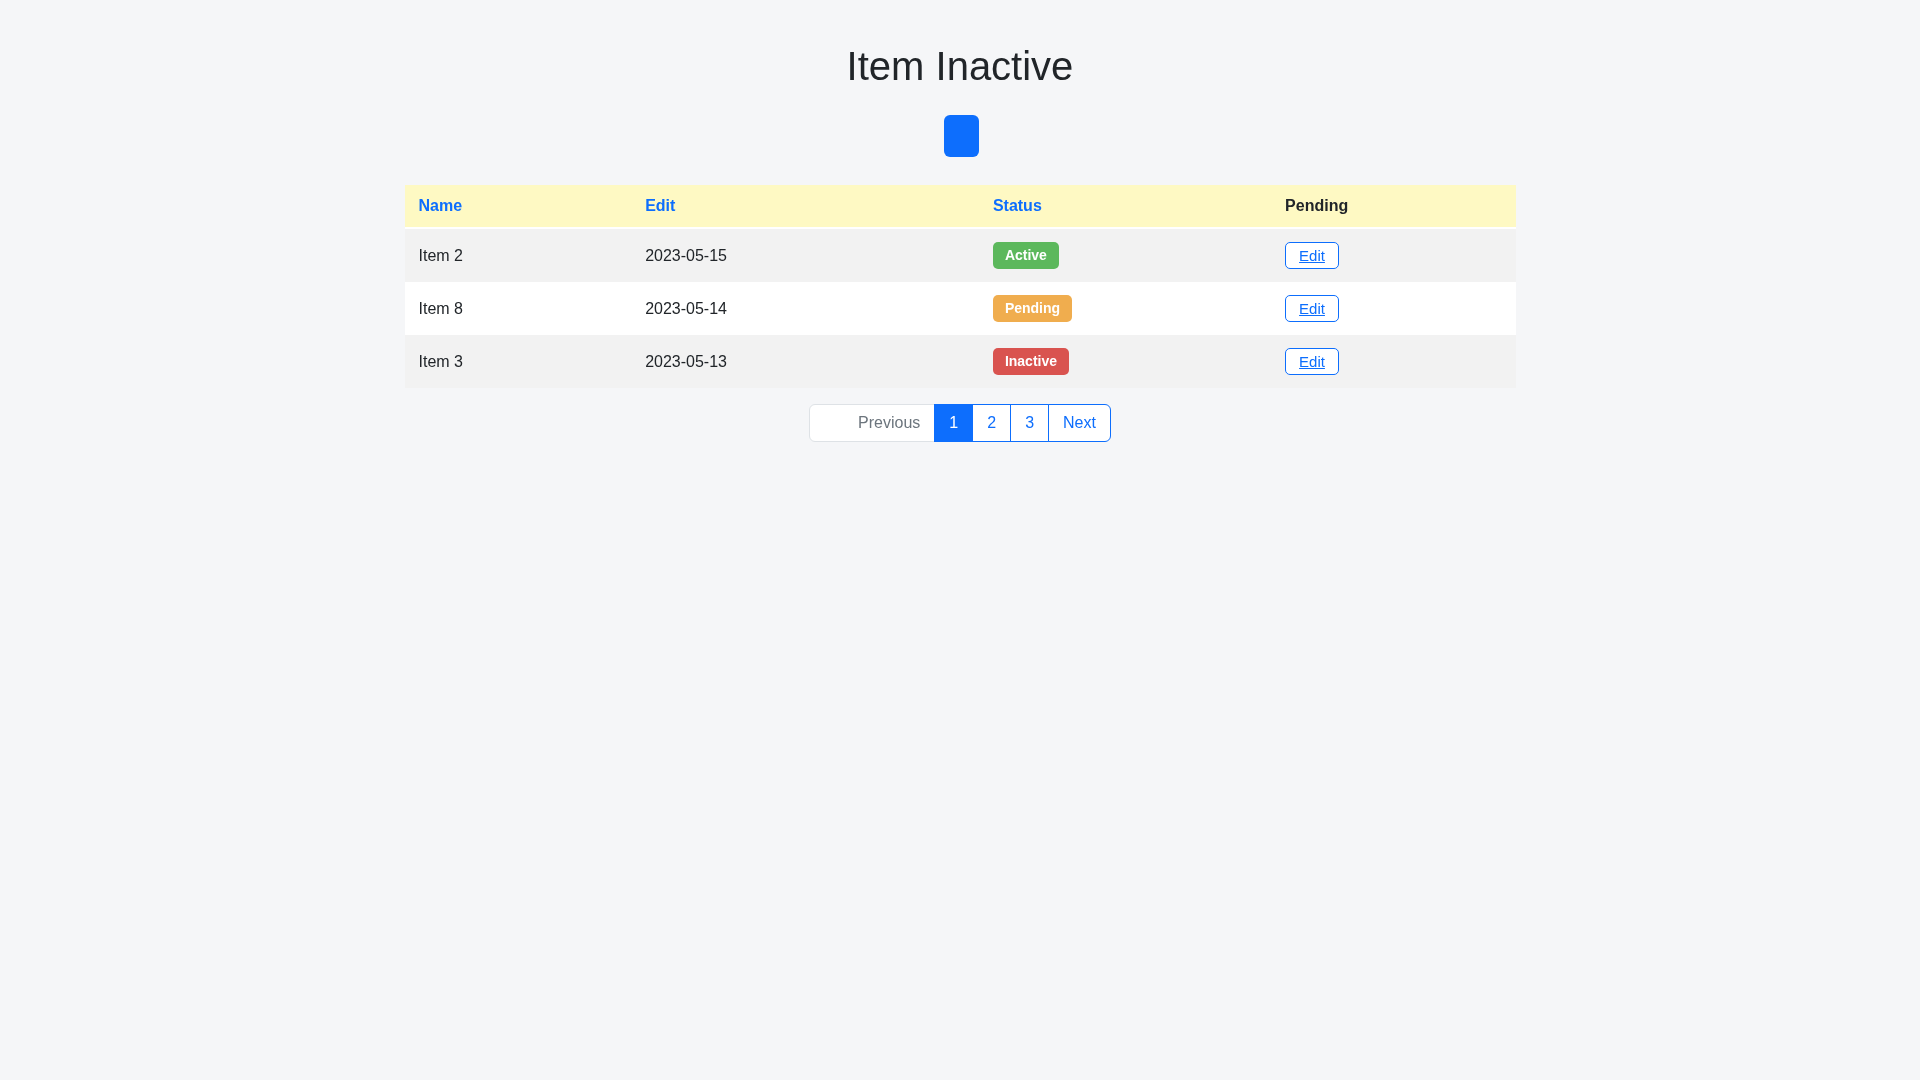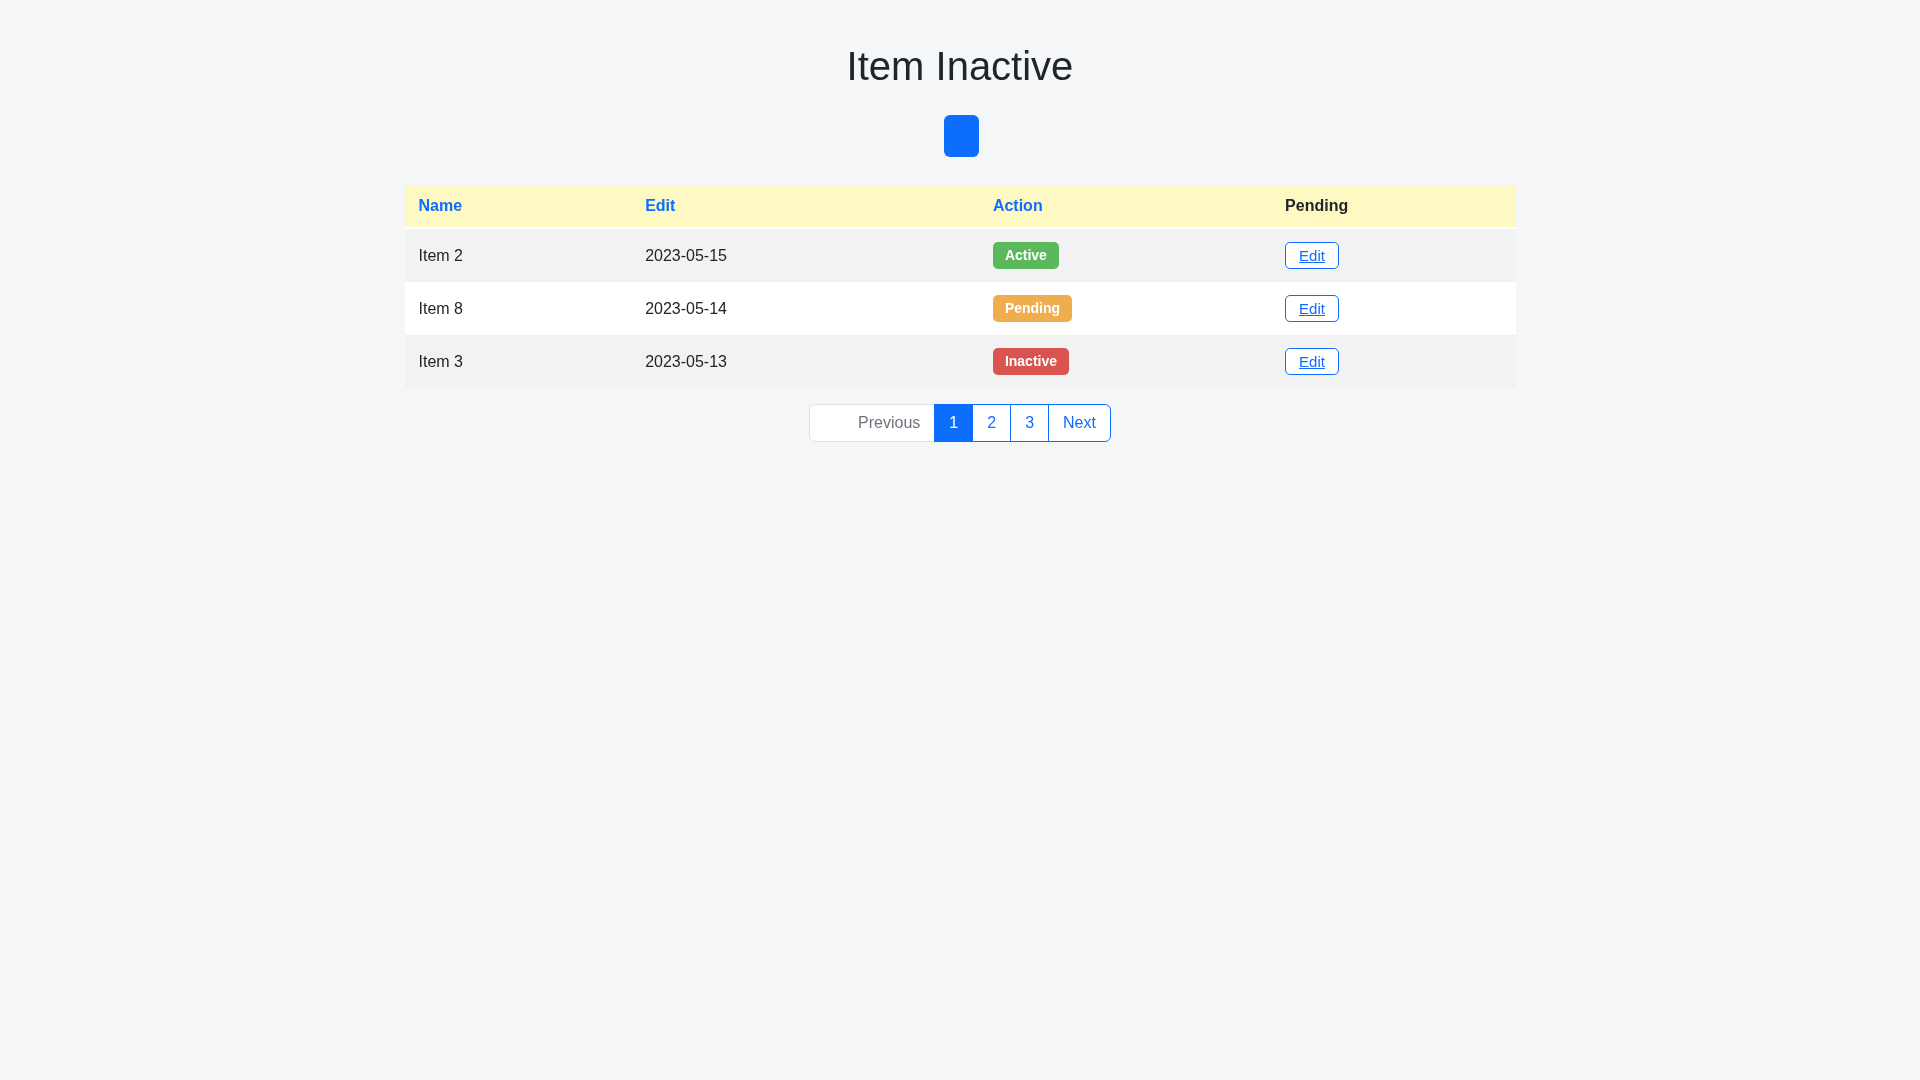--- a/index.html
+++ b/index.html
@@ -149,21 +149,21 @@
     </colgroup>
     <thead>
       <tr>
         <th>
           <a class="sort-link">Name</a>
         </th>
         <th>
           <a class="sort-link">Edit</a>
         </th>
         <th>
-          <a class="sort-link">Action</a>
+          <a class="sort-link">Status</a>
         </th>
         <th class="plain">Pending</th>
       </tr>
     </thead>
     <tbody>
       <tr>
         <td>Item 2</td>
         <td>2023-05-15</td>
         <td>
           <span class="badge" style="background-color: rgb(92, 184, 92); text-align: right;">Active</span>

